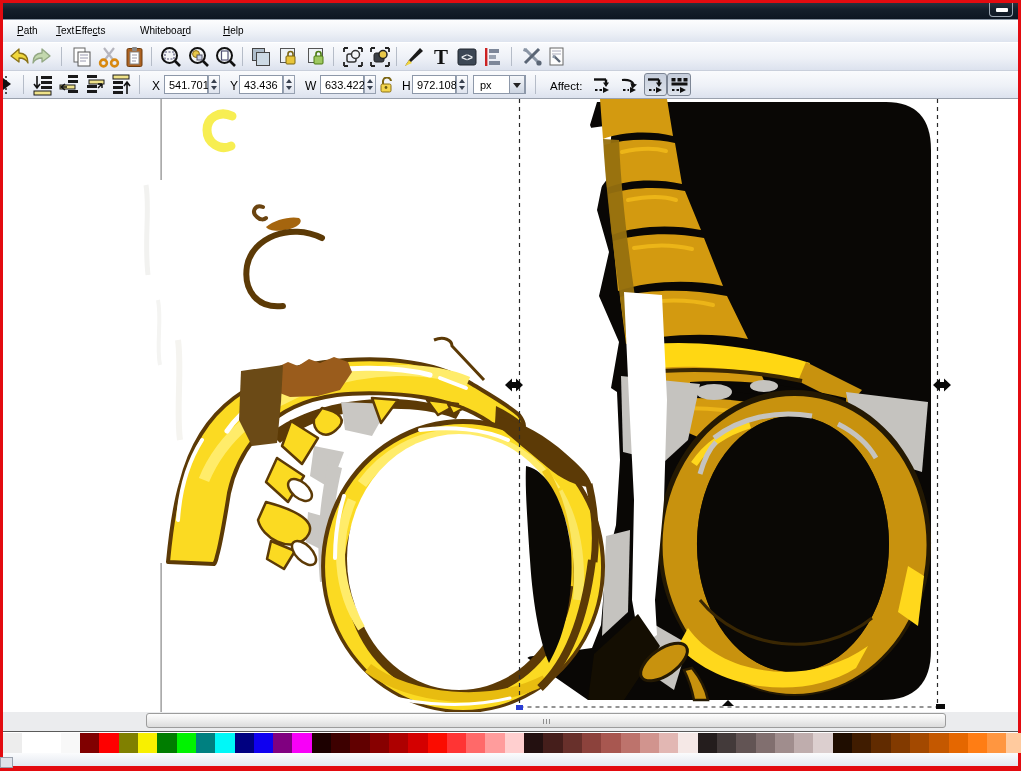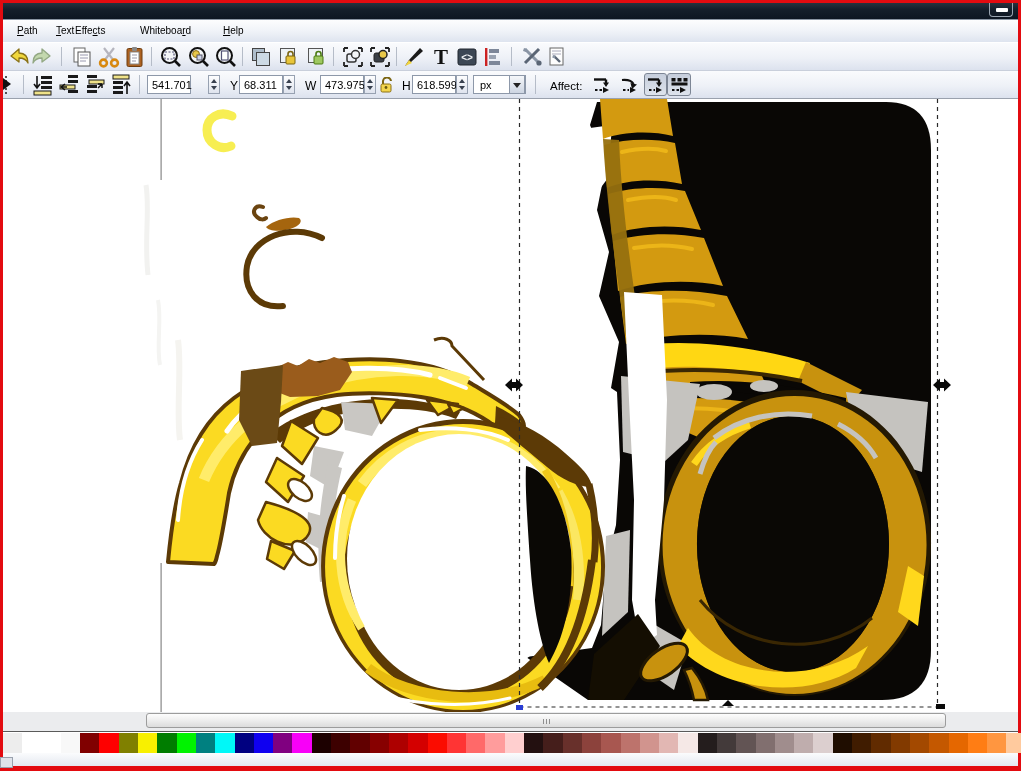--- a/index.html
+++ b/index.html
@@ -198,35 +198,35 @@
         <g fill="#1a1a1a">
           <rect x="1" y="7" width="10" height="3"></rect>
           <rect x="1" y="12" width="10" height="3"></rect>
           <rect x="1" y="17" width="10" height="3"></rect>
         </g>
         <rect x="1" y="1" width="16" height="4" fill="#efe289" stroke="#1a1a1a"></rect>
         <path d="M15 20 V9 M12 12 L15 8 L18 12" stroke="#111" stroke-width="1.6" fill="none"></path>
       </svg>
     <div class="sep" style="left:136px"></div>
     <span class="lbl" style="left:149px">X</span>
-    <div class="spin" style="left:144px;width:44px">541.701</div>
+    <div class="spin" style="left:161px;width:44px">541.701</div>
       <div class="spbtn" style="left:205px"></div>
     <span class="lbl" style="left:227px">Y</span>
-    <div class="spin" style="left:236px;width:44px">68.311</div>
+    <div class="spin" style="left:236px;width:44px">43.436</div>
       <div class="spbtn" style="left:280px"></div>
     <span class="lbl" style="left:302px">W</span>
-    <div class="spin" style="left:317px;width:44px">473.975</div>
+    <div class="spin" style="left:317px;width:44px">633.422</div>
       <div class="spbtn" style="left:361px"></div>
     <svg class="icon" style="left:377px;top:6px" width="15" height="16" viewBox="0 0 15 16">
         <path d="M3 7 V5 a4 4 0 0 1 8 -1" fill="none" stroke="#7a6410" stroke-width="2"></path>
         <rect x="1" y="7" width="10" height="8" rx="1.5" fill="#f3d54c" stroke="#8a7016"></rect>
         <circle cx="6" cy="10.5" r="1.4" fill="#6a5a10"></circle>
       </svg>
     <span class="lbl" style="left:399px">H</span>
-    <div class="spin" style="left:409px;width:44px">618.599</div>
+    <div class="spin" style="left:409px;width:44px">972.108</div>
       <div class="spbtn" style="left:453px"></div>
     <div class="spin" style="left:470px;width:53px;padding-left:6px">px</div>
     <div style="position:absolute;left:506px;top:4px;width:16px;height:19px;background:linear-gradient(to bottom,#f5f7fa,#cdd5e2);border:1px solid #8d98a9"></div>
     <div style="position:absolute;left:510px;top:12px;border-left:4px solid transparent;border-right:4px solid transparent;border-top:5px solid #222"></div>
     <div class="sep" style="left:532px"></div>
     <span class="lbl" style="left:547px;font-size:11.5px;top:9px">Affect:</span>
     <svg class="icon" style="left:590px;top:5px" width="19" height="18" viewBox="0 0 19 18">
         <path d="M1 3.5 H13" stroke="#111" stroke-width="2.4" fill="none"></path>
         <path d="M13 3.5 V7" stroke="#111" stroke-width="2.4" fill="none"></path>
         <path d="M10 6.5 H16 L13 11 Z" fill="#111"></path>

